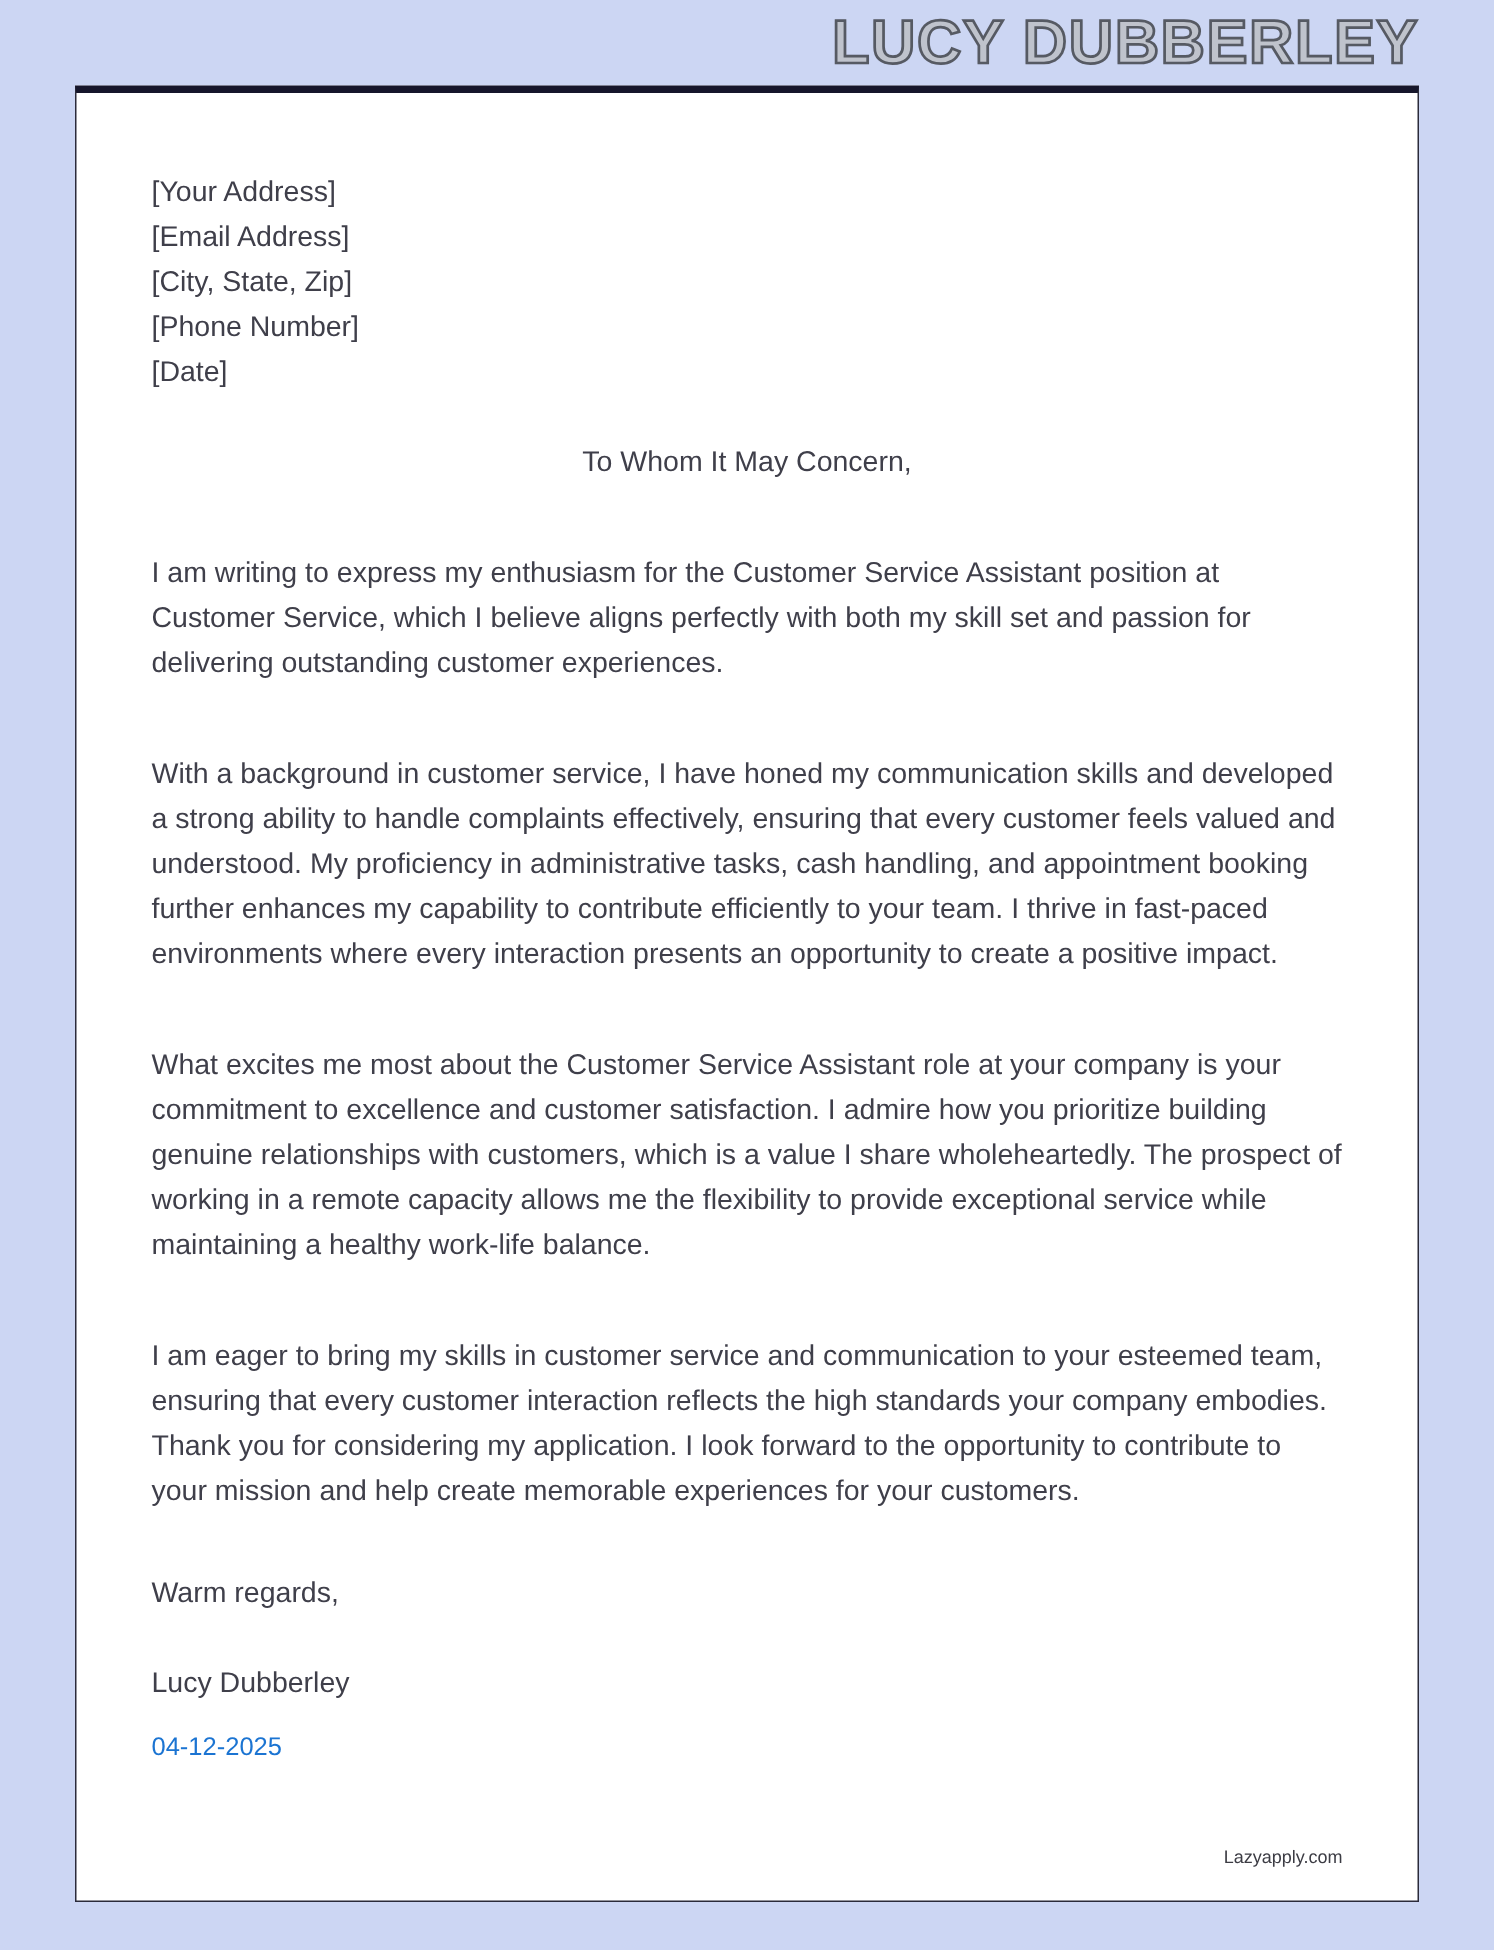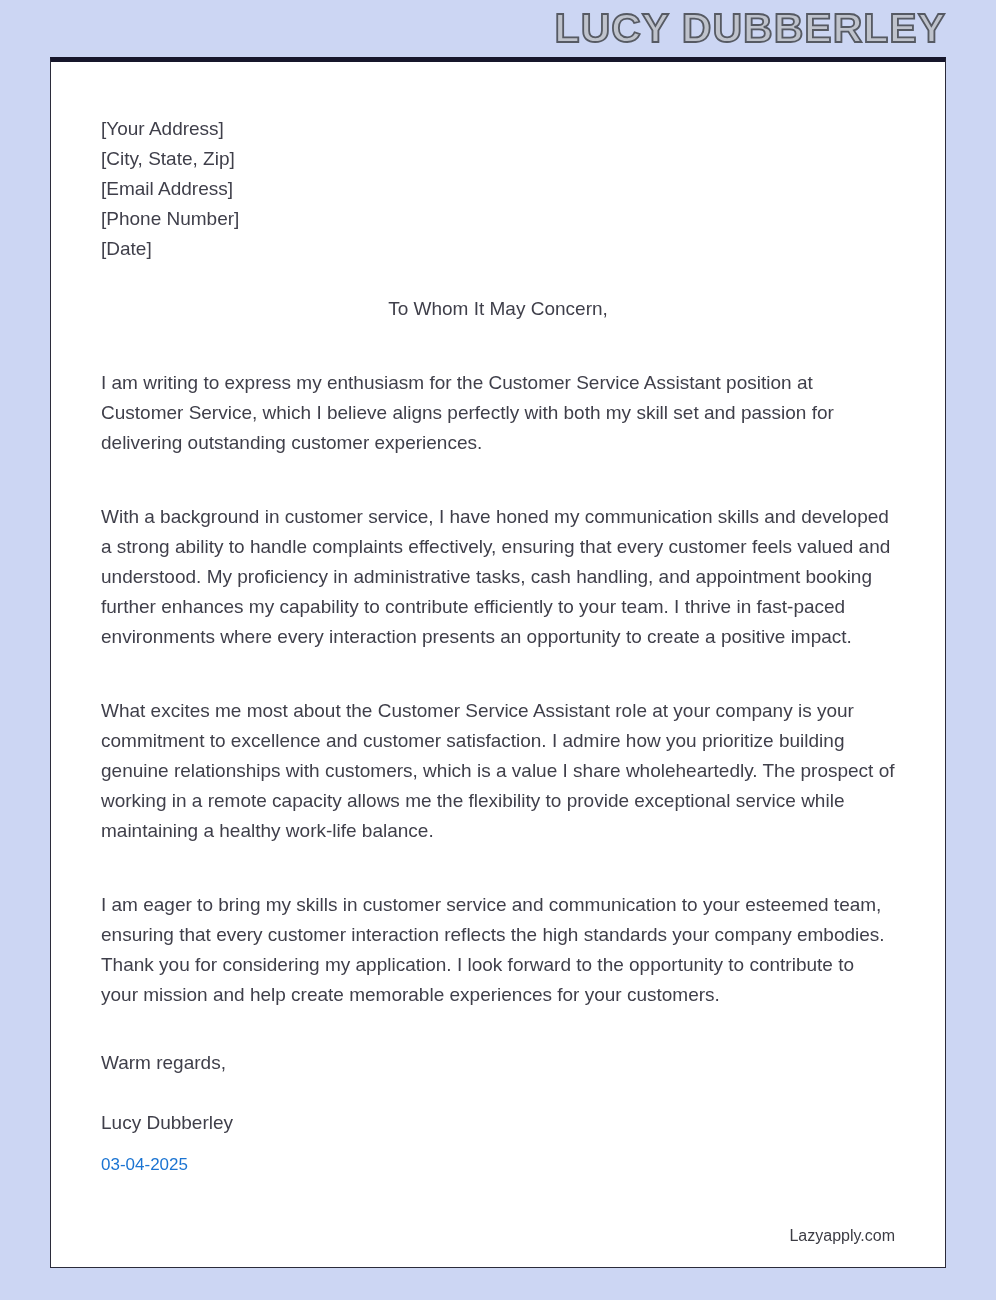--- a/index.html
+++ b/index.html
@@ -61,51 +61,51 @@
   .closing { margin-top: 38px; }
   .signature-name { margin-top: 30px; }
   .letter-date {
     margin-top: 12px;
     color: #1b74d2;
     font-size: 17px;
   }
   .page-footer {
     flex: 0 0 auto;
     text-align: right;
-    font-size: 16px;
+    font-size: 12px;
     color: #3c3c44;
     padding-bottom: 2px;
   }
 </style>
 </head>
 <body>
 
 <div class="top-band">
   <div class="brand-name">LUCY DUBBERLEY</div>
 </div>
 
 <div class="page">
   <div class="letter-body">
 
     <div class="address-block">
       <div class="address-line">[Your Address]</div>
+      <div class="address-line">[Email Address]</div>
       <div class="address-line">[City, State, Zip]</div>
-      <div class="address-line">[Email Address]</div>
       <div class="address-line">[Phone Number]</div>
       <div class="address-line">[Date]</div>
     </div>
 
     <div class="salutation">To Whom It May Concern,</div>
 
     <p class="paragraph">I am writing to express my enthusiasm for the Customer Service Assistant position at Customer Service, which I believe aligns perfectly with both my skill set and passion for delivering outstanding customer experiences.</p>
     <p class="paragraph">With a background in customer service, I have honed my communication skills and developed a strong ability to handle complaints effectively, ensuring that every customer feels valued and understood. My proficiency in administrative tasks, cash handling, and appointment booking further enhances my capability to contribute efficiently to your team. I thrive in fast-paced environments where every interaction presents an opportunity to create a positive impact.</p>
     <p class="paragraph">What excites me most about the Customer Service Assistant role at your company is your commitment to excellence and customer satisfaction. I admire how you prioritize building genuine relationships with customers, which is a value I share wholeheartedly. The prospect of working in a remote capacity allows me the flexibility to provide exceptional service while maintaining a healthy work-life balance.</p>
     <p class="paragraph">I am eager to bring my skills in customer service and communication to your esteemed team, ensuring that every customer interaction reflects the high standards your company embodies. Thank you for considering my application. I look forward to the opportunity to contribute to your mission and help create memorable experiences for your customers.</p>
 
     <div class="closing">Warm regards,</div>
 
     <div class="signature-name">Lucy Dubberley</div>
 
-    <div class="letter-date">03-04-2025</div>
+    <div class="letter-date">04-12-2025</div>
   </div>
 
   <div class="page-footer">Lazyapply.com</div>
 </div>
 
 </body></html>

